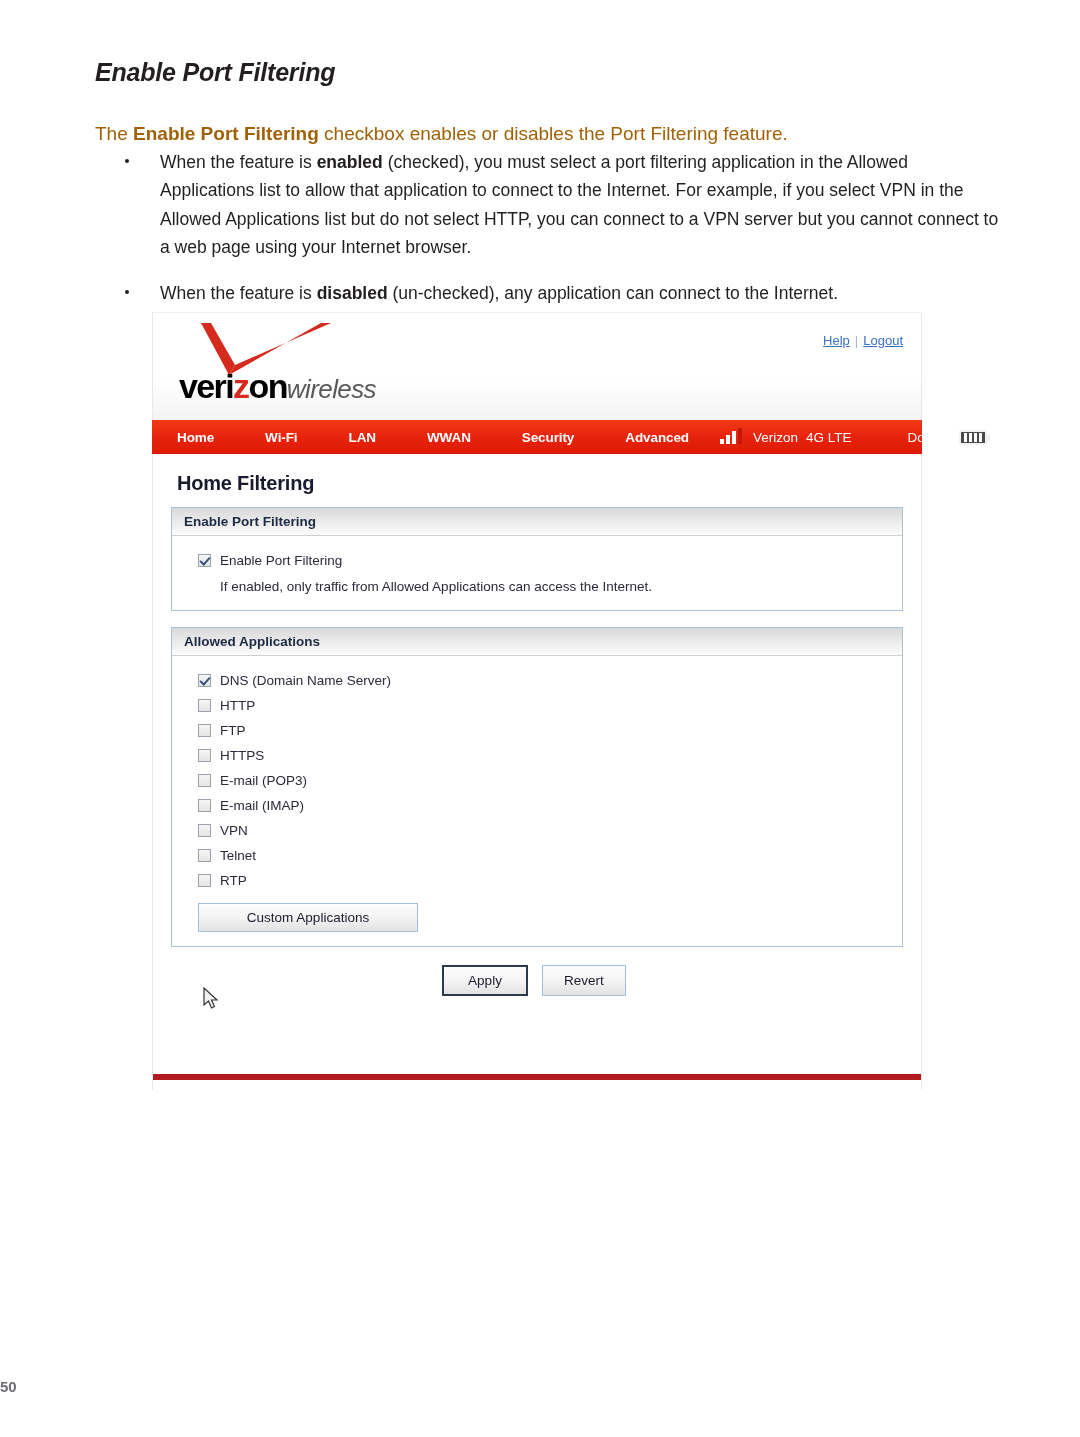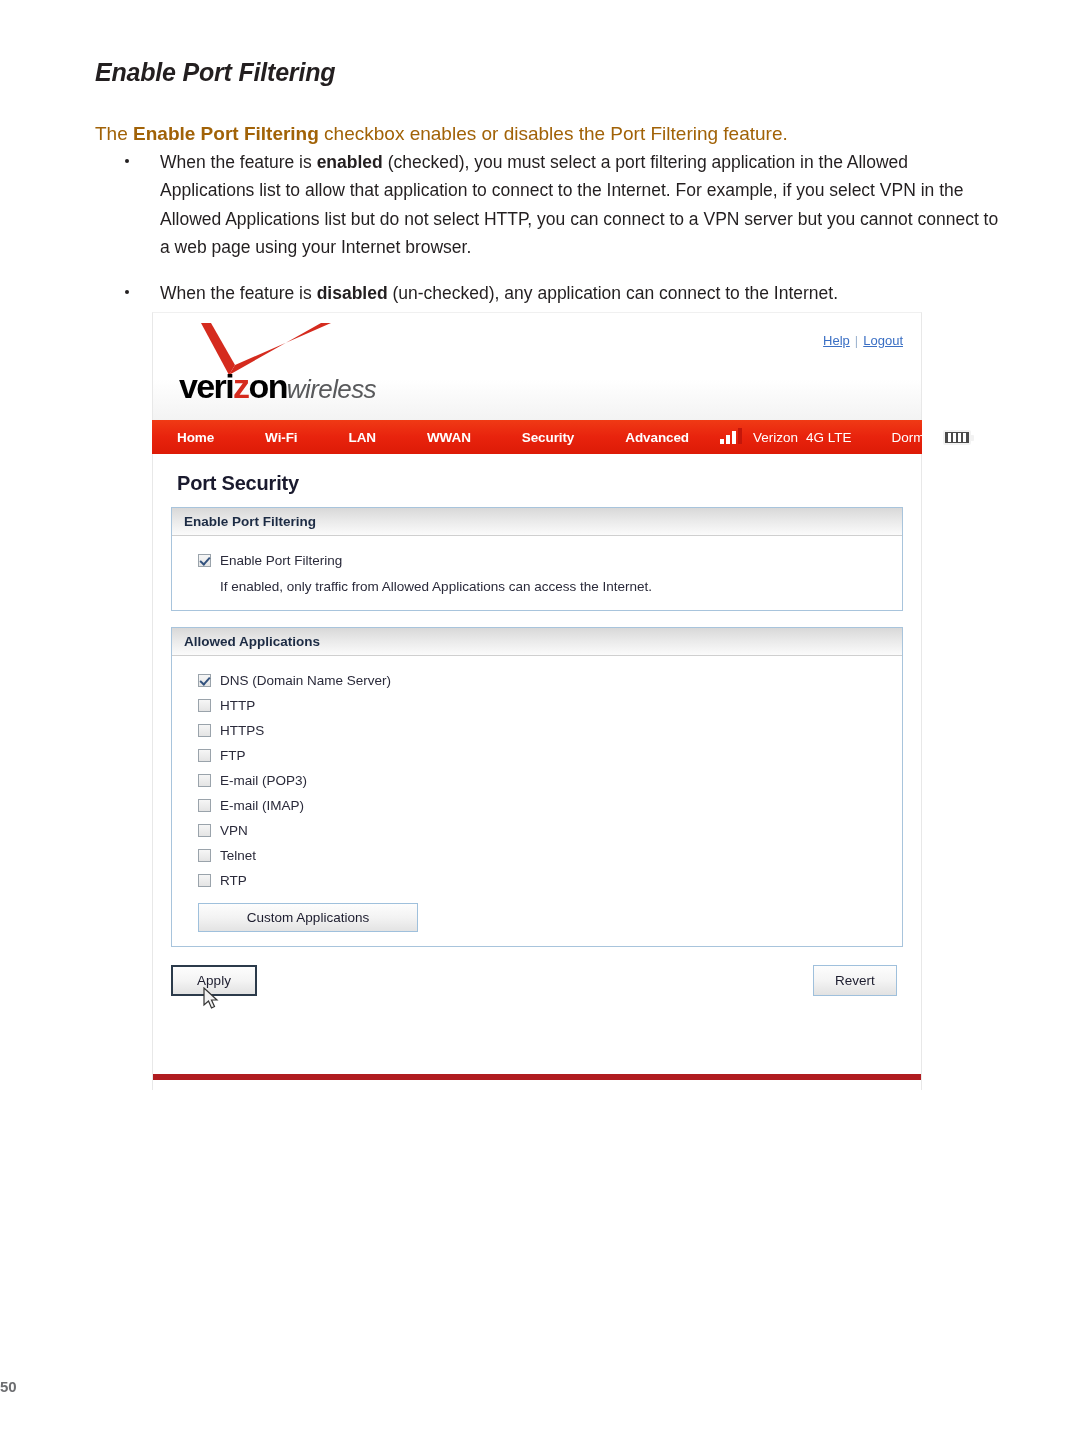--- a/index.html
+++ b/index.html
@@ -206,21 +206,21 @@
     display: inline-block;
     width: 4px;
     margin-right: 2px;
     background: #ffffff;
   }
   .signal i:nth-child(1) { height: 5px; }
   .signal i:nth-child(2) { height: 9px; }
   .signal i:nth-child(3) { height: 13px; }
   .signal i:nth-child(4) { height: 16px; background: #c4160a; }
   .status-carrier { margin-right: 8px; }
-  .status-tech { margin-right: 40px; }
+  .status-tech { margin-right: 56px; }
   .status-state { }
   .battery {
     margin-left: auto;
     margin-right: 12px;
     width: 28px;
     height: 15px;
     border: 2px solid #f2f2f2;
     border-radius: 2px;
     background: #4a4a4a;
     display: flex;
@@ -329,21 +329,21 @@
     font-family: "Liberation Sans", sans-serif;
     color: #1c1c2e;
     text-align: center;
     background: linear-gradient(to bottom, #fdfdfd 0%, #f3f3f3 50%, #e3e3e3 100%);
     border: 1px solid #9fc0dc;
     cursor: pointer;
   }
 
   .actions {
     display: flex;
-    justify-content: space-between;
+    justify-content: center;
     align-items: center;
     gap: 14px;
     padding: 2px 6px 0 0;
     position: relative;
   }
   .act-btn {
     width: 82px;
     padding: 7px 0;
     font-size: 13.5px;
     font-family: "Liberation Sans", sans-serif;
@@ -444,21 +444,21 @@
             <i></i>
             <i></i>
             <i></i>
             <i></i>
           </span>
       </div>
     </div>
 
     <div class="shot-body">
 
-      <div class="page-heading">Port Security</div>
+      <div class="page-heading">Home Filtering</div>
 
       <div class="panel">
         <div class="panel-head">Enable Port Filtering</div>
         <div class="panel-body">
           <div class="chk-row">
             <span class="chk on"></span>
             <span class="chk-label">Enable Port Filtering</span>
           </div>
           <div class="hint">If enabled, only traffic from Allowed Applications can access the Internet.</div>
         </div>
@@ -471,25 +471,25 @@
           <div class="chk-row">
             <span class="chk on"></span>
             <span class="chk-label">DNS (Domain Name Server)</span>
           </div>
           <div class="chk-row">
             <span class="chk"></span>
             <span class="chk-label">HTTP</span>
           </div>
           <div class="chk-row">
             <span class="chk"></span>
+            <span class="chk-label">FTP</span>
+          </div>
+          <div class="chk-row">
+            <span class="chk"></span>
             <span class="chk-label">HTTPS</span>
-          </div>
-          <div class="chk-row">
-            <span class="chk"></span>
-            <span class="chk-label">FTP</span>
           </div>
           <div class="chk-row">
             <span class="chk"></span>
             <span class="chk-label">E-mail (POP3)</span>
           </div>
           <div class="chk-row">
             <span class="chk"></span>
             <span class="chk-label">E-mail (IMAP)</span>
           </div>
           <div class="chk-row">

